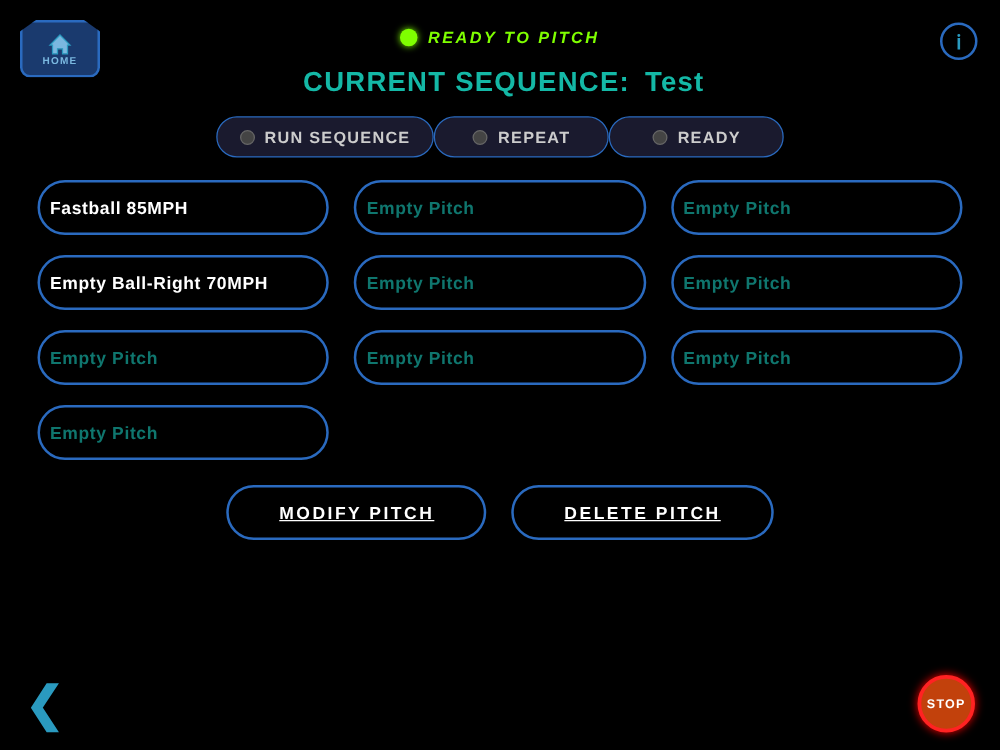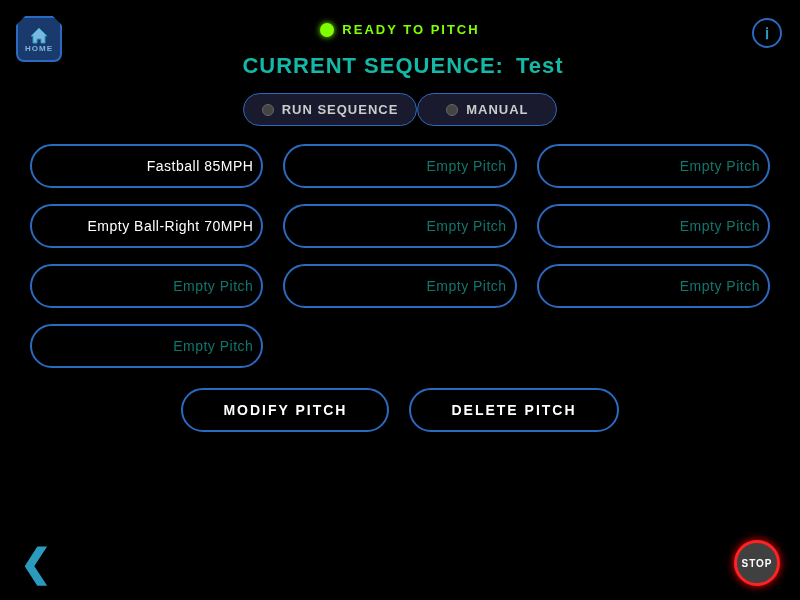--- a/index.html
+++ b/index.html
@@ -24,41 +24,42 @@
       font-weight: bold;
       color: #fff;
       letter-spacing: 1px;
     }
     .ready-row {
       display: flex;
       align-items: center;
       justify-content: center;
       gap: 8px;
       margin-top: 4px;
+      font-style: italic;
     }
     .green-dot {
       width: 14px;
       height: 14px;
       background: #7fff00;
       border-radius: 50%;
       box-shadow: 0 0 6px #7fff00;
     }
     .ready-text {
       color: #7fff00;
       font-size: 13px;
       font-weight: bold;
       letter-spacing: 2px;
     }
 
     
     .home-btn {
       position: absolute;
       top: 16px;
       left: 16px;
-      width: 46px;
+      width: 64px;
       height: 46px;
       background: #1a3a6e;
       border: 2px solid #2a6abf;
       border-radius: 8px;
       display: flex;
       flex-direction: column;
       align-items: center;
       justify-content: center;
       cursor: pointer;
       clip-path: polygon(20% 0%, 80% 0%, 100% 20%, 100% 100%, 0% 100%, 0% 20%);
@@ -147,41 +148,42 @@
       justify-content: center;
     }
     .pitch-btn {
       width: 100%;
       padding: 12px 8px;
       background: transparent;
       border: 2px solid #2a6abf;
       border-radius: 28px;
       color: #fff;
       font-size: 14px;
-      font-weight: 400;
-      cursor: pointer;
-      text-align: right;
+      font-weight: 700;
+      cursor: pointer;
+      text-align: left;
       letter-spacing: 0.5px;
       transition: background 0.15s;
     }
     .pitch-btn.selected {
       border-color: #fff;
       border-width: 2.5px;
       background: #0a1830;
     }
     .pitch-btn.empty {
       color: #0f766e;
     }
 
     
     .action-row {
       display: flex;
       justify-content: center;
       gap: 20px;
       margin: 12px 0 10px;
+      text-decoration: underline;
     }
     .action-btn {
       background: transparent;
       border: 2px solid #2a6abf;
       border-radius: 28px;
       color: #fff;
       font-size: 14px;
       font-weight: bold;
       padding: 12px 40px;
       letter-spacing: 2px;
@@ -202,21 +204,21 @@
     .back-arrow {
       font-size: 38px;
       color: #2a9abf;
       cursor: pointer;
       font-weight: bold;
     }
     .stop-btn {
       width: 46px;
       height: 46px;
       border-radius: 50%;
-      background: #404040;
+      background: #c2410c;
       border: 3px solid #ff2222;
       display: flex;
       align-items: center;
       justify-content: center;
       cursor: pointer;
       box-shadow: 0 0 8px #ff0000;
     }
     .stop-label {
       font-size: 10px;
       font-weight: bold;
@@ -250,21 +252,25 @@
   <span>Test</span>
 </div>
 
 <div class="mode-row">
   <div class="mode-btn">
     <div class="dot"></div>
     <span>RUN SEQUENCE</span>
   </div>
   <div class="mode-btn">
     <div class="dot"></div>
-    <span>MANUAL</span>
+    <span>REPEAT</span>
+  </div>
+  <div class="mode-btn">
+    <div class="dot"></div>
+    <span>READY</span>
   </div>
 </div>
 
 <div class="pitch-grid" id="pitch-grid">
 <div class="pitch-cell">
       <button class="pitch-btn">Fastball 85MPH</button>
     </div>
     <div class="pitch-cell">
       <button class="pitch-btn empty">Empty Pitch</button>
     </div>

